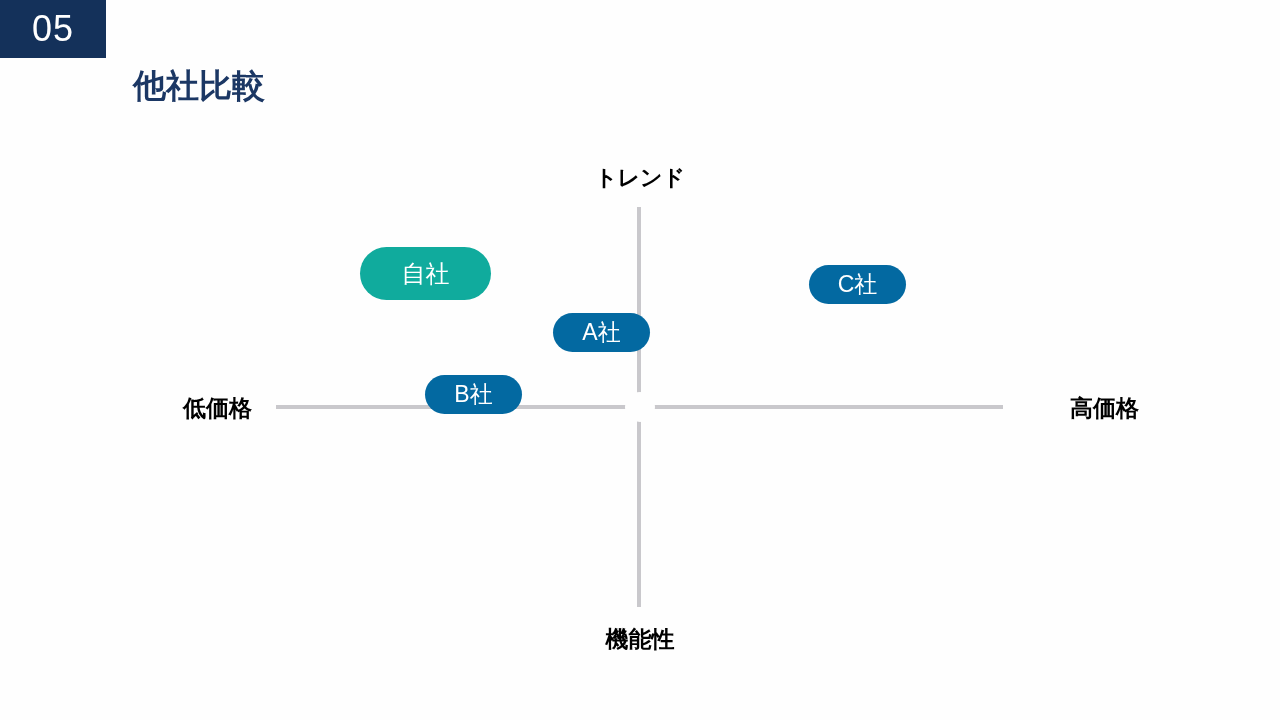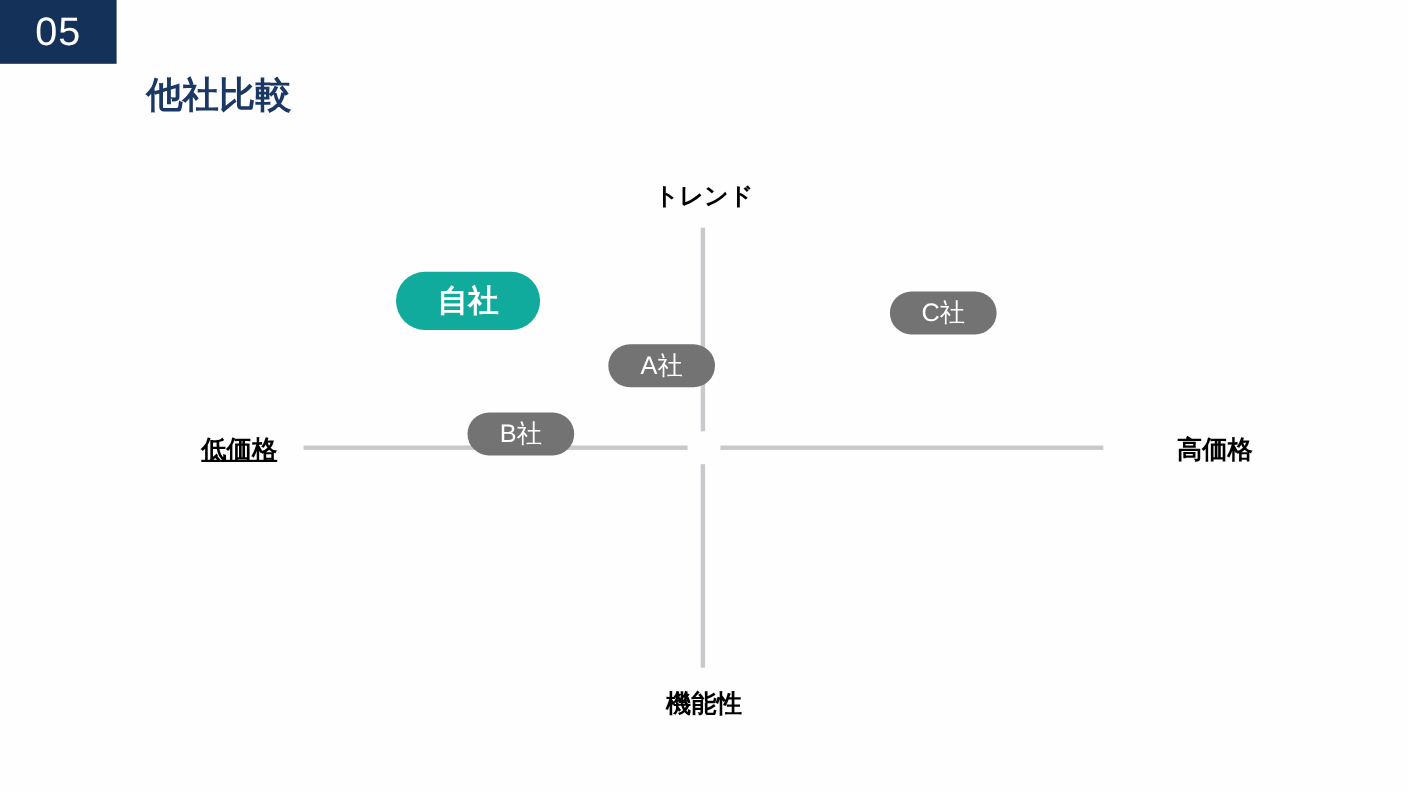--- a/index.html
+++ b/index.html
@@ -66,40 +66,40 @@
   .axis-label {
     position: absolute;
     color: #000000;
     font-weight: 700;
     font-size: 23px;
     white-space: nowrap;
     z-index: 2;
   }
   .axis-label.top    { left: 640px; top: 163px; transform: translateX(-50%); font-size: 22px; }
   .axis-label.bottom { left: 640px; top: 624px; transform: translateX(-50%); }
-  .axis-label.left   { left: 183px; top: 393px; text-decoration: underline; }
+  .axis-label.left   { left: 183px; top: 393px; }
   .axis-label.right  { left: 1023px; top: 393px; margin-left: 47px; }
 
   
   .pill {
     position: absolute;
     display: flex; align-items: center; justify-content: center;
     color: #ffffff;
     font-weight: 700;
-    background: #737373;
+    background: #0369a1;
     border-radius: 40px;
     white-space: nowrap;
     z-index: 3;
   }
   .pill.own {
     left: 360px; top: 247px;
     width: 131px; height: 53px;
     background: #10AB9D;
-    font-size: 28px;
-    font-weight: 700;
+    font-size: 24px;
+    font-weight: 400;
   }
   .pill.small { width: 97px; height: 39px; font-size: 23px; font-weight: 400; }
   .pill.a { left: 553px; top: 313px; }
   .pill.b { left: 425px; top: 375px; }
   .pill.c { left: 809px; top: 265px; }
   .pill.d { left: 650px; top: 448px; }
 </style>
 </head>
 <body>
 

